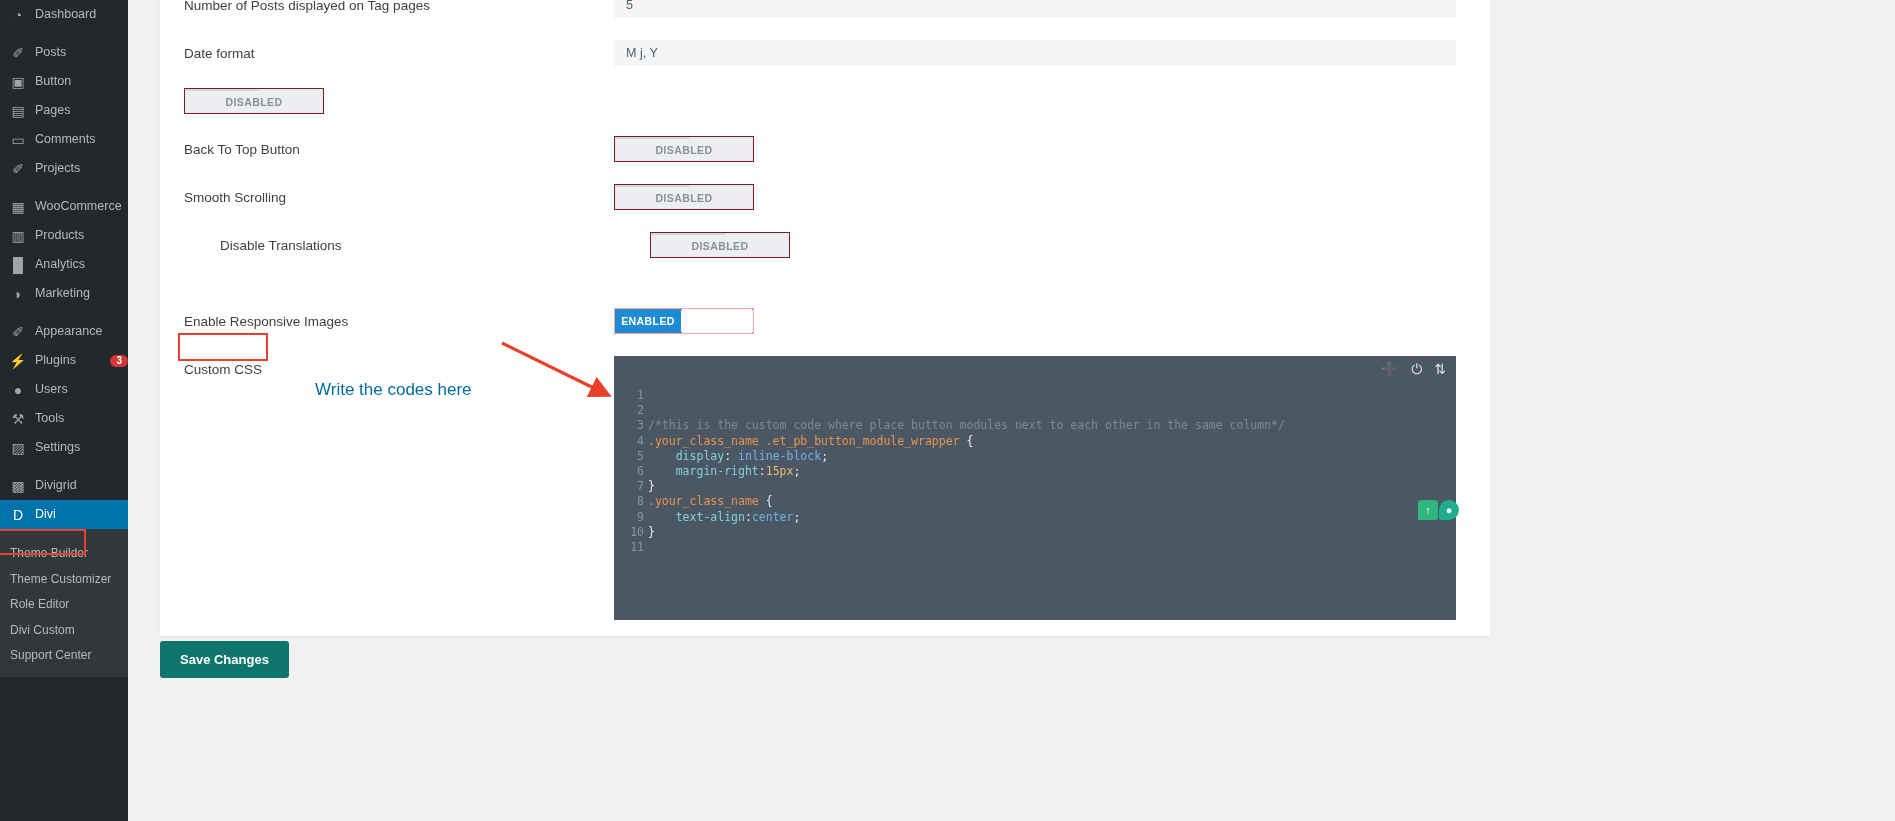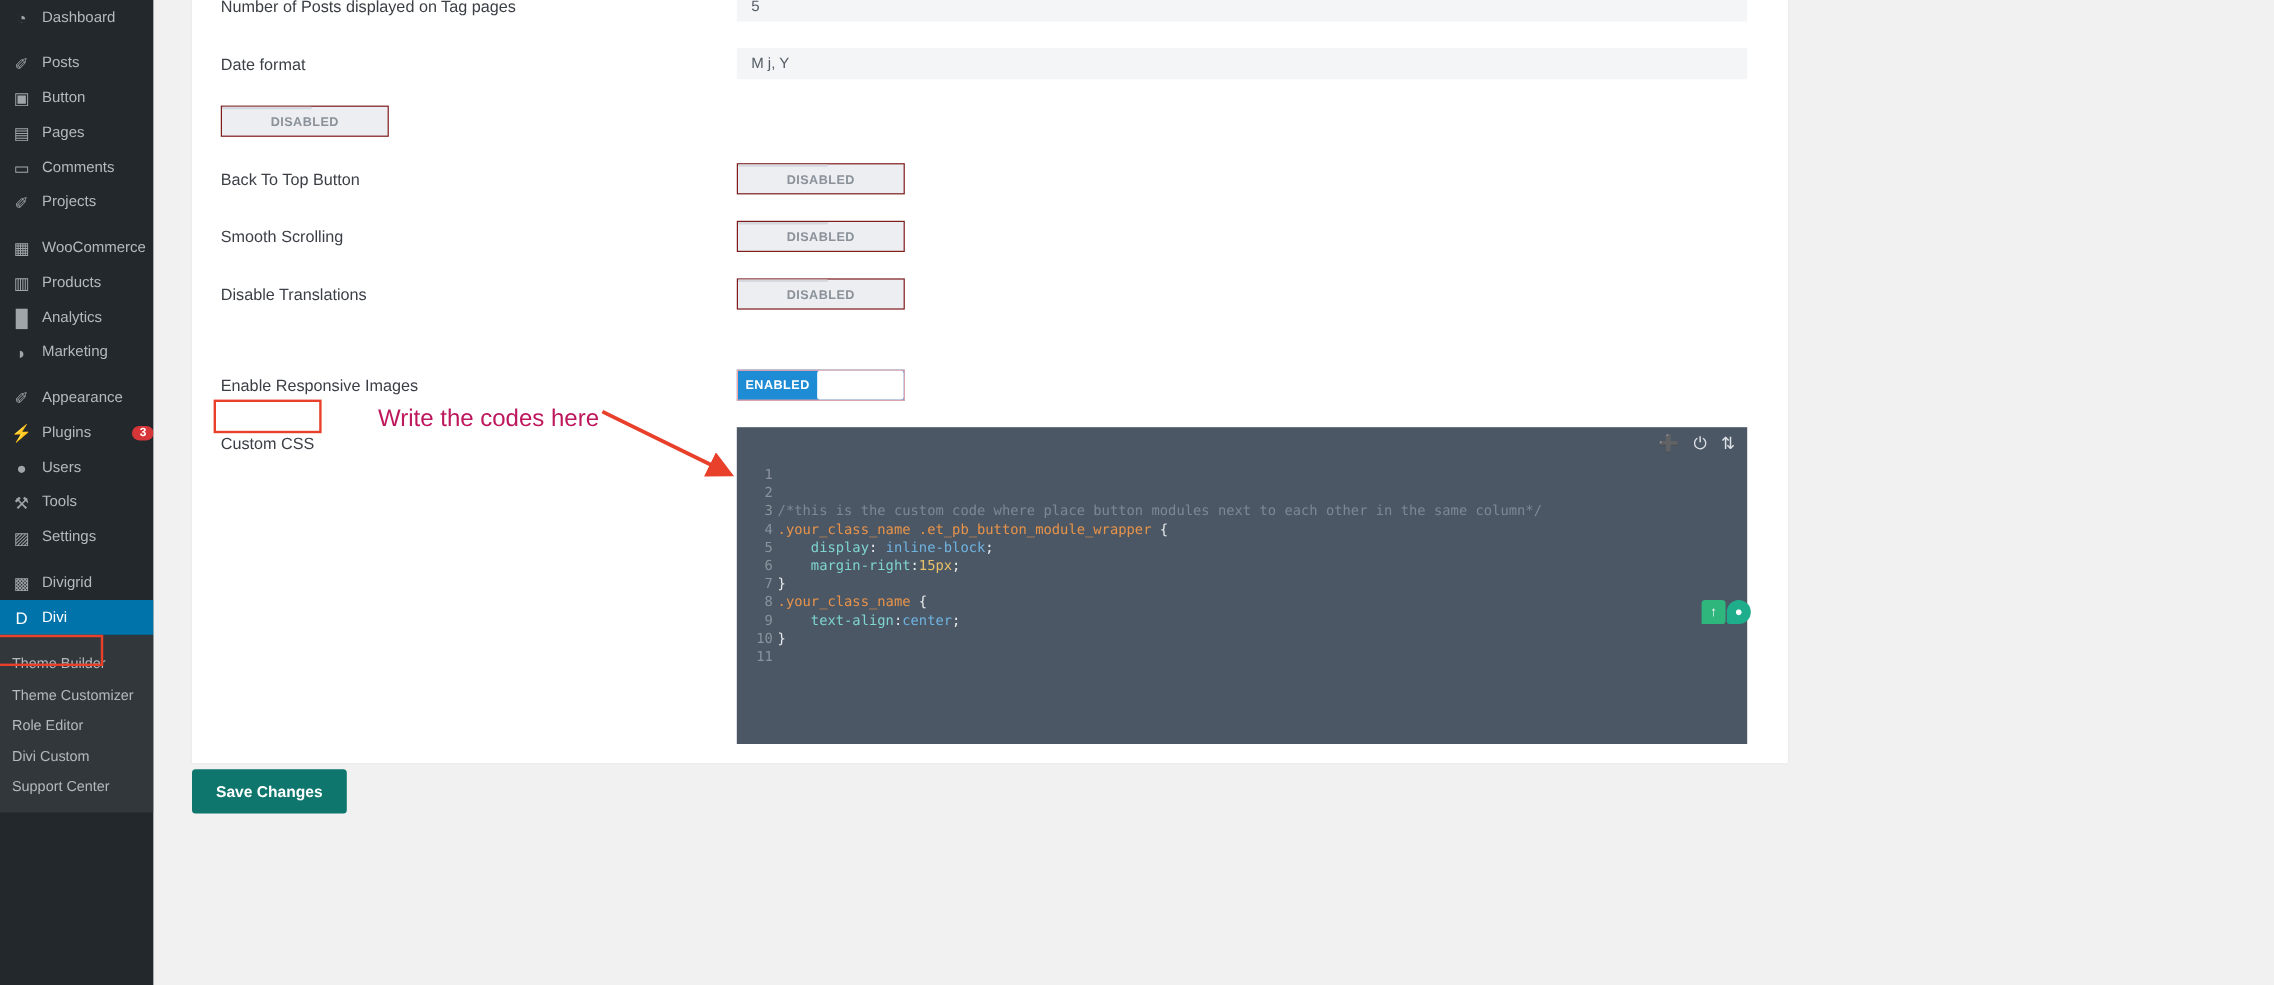--- a/index.html
+++ b/index.html
@@ -231,24 +231,25 @@
   .tok-brace { color: #e8eaed; }
 
   
   .hl-box-css {
     position: absolute;
     border: 2px solid #e8402a;
     pointer-events: none;
   }
   .annot-text {
     position: absolute;
-    color: #be185d;
-    font-size: 20px;
+    color: #0369a1;
+    font-size: 17px;
     font-family: "Liberation Sans", sans-serif;
     white-space: nowrap;
+    margin-top: 42px;
   }
   .arrow-svg { position: absolute; pointer-events: none; }
 
   
   .save-btn {
     position: absolute;
     left: 32px;
     top: 641px;
     background: #0f766e;
     color: #fff;
@@ -402,21 +403,21 @@
         </div>
         <div class="form-row" style="min-height: 48px;">
           <div class="row-label">Smooth Scrolling</div>
           <div class="row-control">
             <div class="toggle off">
               <div class="knob"></div>
               <div class="t-text">DISABLED</div>
             </div>
           </div>
         </div>
-        <div class="form-row" style="min-height: 48px;">
+        <div class="form-row" style="min-height: 48px; margin-left: 36px;">
           <div class="row-label">Disable Translations</div>
           <div class="row-control">
             <div class="toggle off">
               <div class="knob"></div>
               <div class="t-text">DISABLED</div>
             </div>
           </div>
         </div>
         <div class="form-row" style="min-height: 48px; margin-top: 28px;">
           <div class="row-label">Enable Responsive Images</div>

